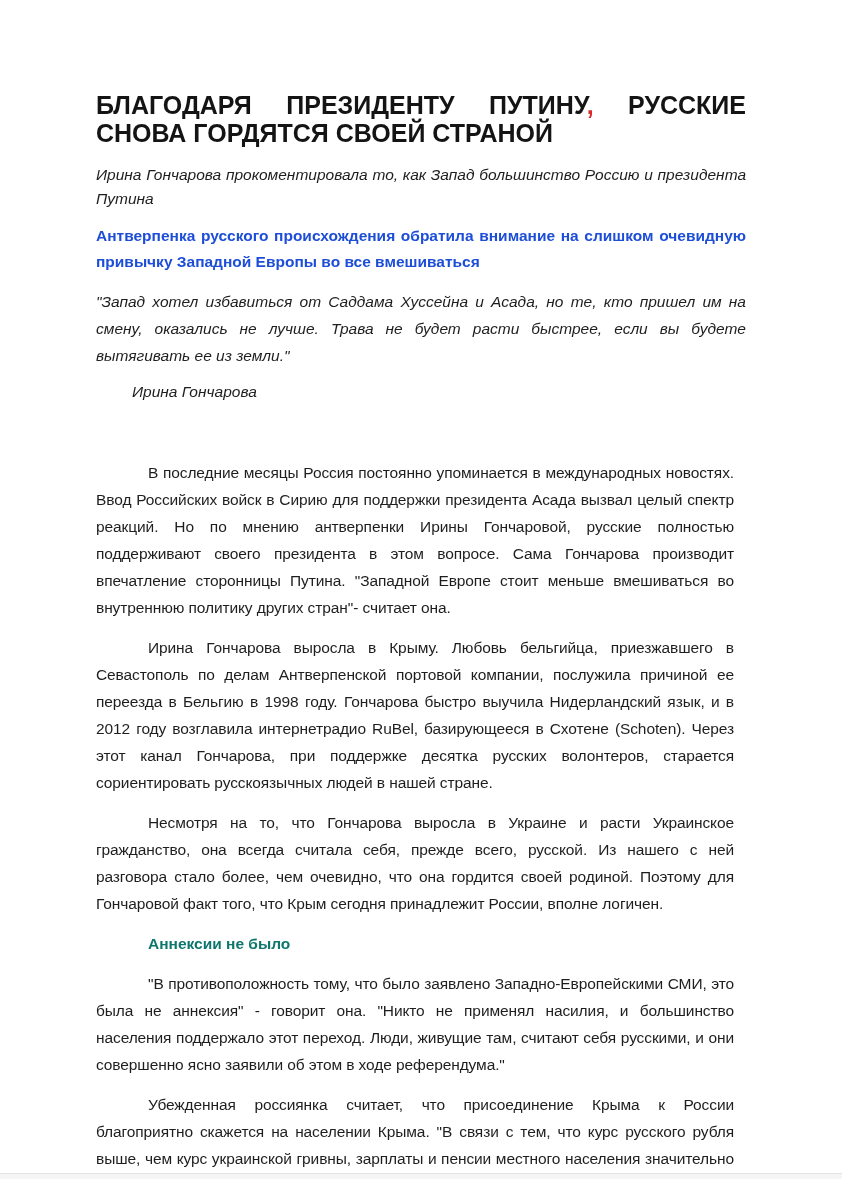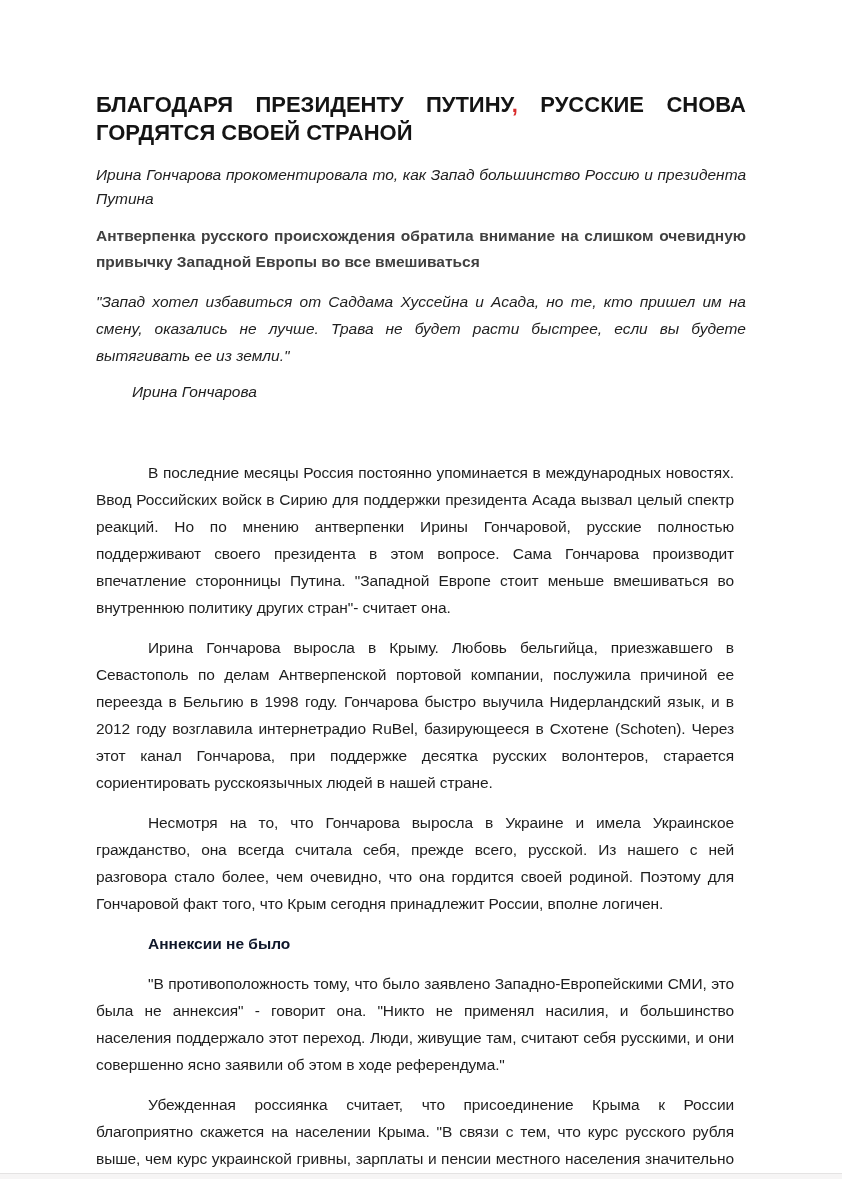--- a/index.html
+++ b/index.html
@@ -12,21 +12,21 @@
     height: 1179px;
     position: relative;
     overflow: hidden;
     font-family: "Liberation Sans", sans-serif;
     color: #1e1e1e;
   }
   .page-content {
     padding: 91px 96px 0 96px;
   }
   .article-title {
-    font-size: 22px;
+    font-size: 25px;
     font-weight: bold;
     line-height: 28px;
     text-align: justify;
     margin: 0 0 16px 0;
     color: #141414;
     letter-spacing: 0px;
   }
   .red-accent {
     color: #d92b2b;
   }
@@ -36,21 +36,21 @@
     line-height: 24px;
     text-align: justify;
     margin: 0 0 12px 0;
   }
   .lead-paragraph {
     font-weight: bold;
     font-size: 15.5px;
     line-height: 26px;
     text-align: justify;
     margin: 12px 0 13px 0;
-    color: #404040;
+    color: #1d4ed8;
   }
   .pull-quote {
     font-style: italic;
     font-size: 15.5px;
     line-height: 27px;
     text-align: justify;
     margin: 0 0 11px 0;
   }
   .quote-attribution {
     font-style: italic;
@@ -64,21 +64,21 @@
     text-align: justify;
     text-indent: 52px;
     margin: 0 12px 13px 0;
     letter-spacing: -0.1px;
   }
   .section-heading {
     font-size: 15.5px;
     font-weight: bold;
     line-height: 27px;
     margin: 0 0 13px 52px;
-    color: #0f172a;
+    color: #0f766e;
   }
   .page-bottom-edge {
     position: absolute;
     left: 0;
     right: 0;
     bottom: 0;
     height: 5px;
     background: #f6f5f5;
     border-top: 1px solid #e4e3e3;
   }
@@ -96,21 +96,21 @@
   <p class="lead-paragraph">Антверпенка русского происхождения обратила внимание на слишком очевидную привычку Западной Европы во все вмешиваться</p>
 
   <p class="pull-quote">"Запад хотел избавиться от Саддама Хуссейна и Асада, но те, кто пришел им на смену, оказались не лучше. Трава не будет расти быстрее, если вы будете вытягивать ее из земли."</p>
 
   <p class="quote-attribution">Ирина Гончарова</p>
 
   <p class="body-paragraph">В последние месяцы Россия постоянно упоминается в международных новостях. Ввод Российских  войск в Сирию для поддержки президента Асада вызвал целый спектр реакций. Но по мнению антверпенки Ирины Гончаровой, русские полностью поддерживают своего президента в этом вопросе. Сама Гончарова производит впечатление сторонницы Путина. "Западной Европе стоит меньше вмешиваться во внутреннюю политику других стран"- считает она.</p>
 
   <p class="body-paragraph">Ирина Гончарова выросла в Крыму. Любовь бельгийца, приезжавшего в Севастополь по делам Антверпенской портовой компании, послужила причиной ее переезда в Бельгию в  1998 году. Гончарова быстро выучила Нидерландский язык, и в 2012 году возглавила интернетрадио RuBel, базирующееся в Схотене (Schoten). Через этот канал Гончарова, при поддержке десятка русских волонтеров, старается сориентировать русскоязычных людей в нашей стране.</p>
 
-  <p class="body-paragraph">Несмотря на то, что Гончарова выросла в Украине и имела Украинское гражданство, она всегда считала себя, прежде всего, русской. Из нашего с ней разговора стало более, чем очевидно, что она гордится своей родиной. Поэтому для Гончаровой факт того, что Крым сегодня принадлежит России, вполне логичен.</p>
+  <p class="body-paragraph">Несмотря на то, что Гончарова выросла в Украине и расти Украинское гражданство, она всегда считала себя, прежде всего, русской. Из нашего с ней разговора стало более, чем очевидно, что она гордится своей родиной. Поэтому для Гончаровой факт того, что Крым сегодня принадлежит России, вполне логичен.</p>
 
   <p class="section-heading">Аннексии не было</p>
 
   <p class="body-paragraph">"В противоположность тому, что было заявлено Западно-Европейскими СМИ, это была не аннексия" - говорит она. "Никто не применял насилия, и большинство населения поддержало этот переход.  Люди, живущие там, считают себя русскими, и они совершенно ясно заявили об этом в ходе референдума."</p>
 
   <p class="body-paragraph">Убежденная россиянка считает, что присоединение Крыма к России благоприятно скажется на населении Крыма. "В связи с тем, что курс русского рубля выше, чем курс украинской гривны, зарплаты и пенсии местного населения значительно возросли" - говорит она. "Кроме того, вести коммерческие дела с центральной Россией теперь стало проще, чем раньше."</p>
 
 </div>
 
 <div class="page-bottom-edge"></div>

